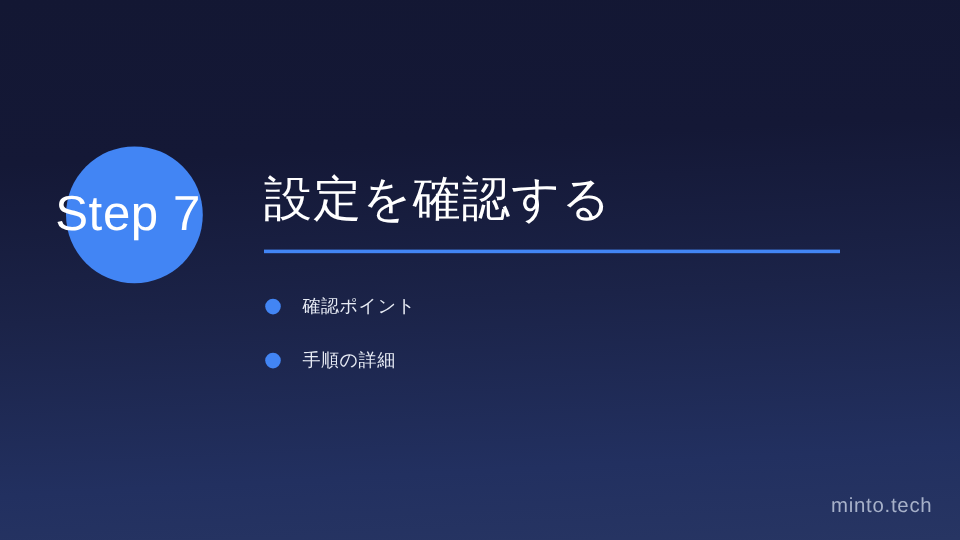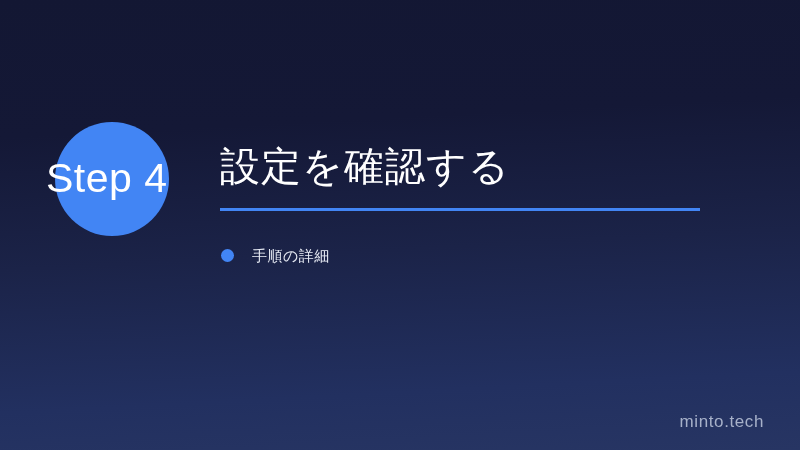--- a/index.html
+++ b/index.html
@@ -97,43 +97,47 @@
     font-size: 15px;
     font-weight: 400;
     color: #e8ecf5;
     letter-spacing: 0.5px;
     line-height: 20px;
   }
 
   
   #footer-watermark {
     position: absolute;
-    right: 36px;
+    right: 23px;
     bottom: 18px;
     font-size: 17px;
     color: #a7b1c9;
     letter-spacing: 0.6px;
   }
 </style>
 </head>
 <body>
 
 <div id="slide">
 
   <div id="step-cluster">
     <div id="step-circle"></div>
-    <div id="step-label">Step 4</div>
+    <div id="step-label">Step 7</div>
   </div>
 
   <div id="content">
     <h1 id="slide-title">設定を確認する</h1>
 
     <div id="title-divider"></div>
 
     <ul id="bullet-list">
+      <li class="bullet-item">
+        <span class="bullet-dot"></span>
+        <span class="bullet-label">確認ポイント</span>
+      </li>
       <li class="bullet-item">
         <span class="bullet-dot"></span>
         <span class="bullet-label">手順の詳細</span>
       </li>
     </ul>
   </div>
 
   <div id="footer-watermark">minto.tech</div>
 
 </div>

